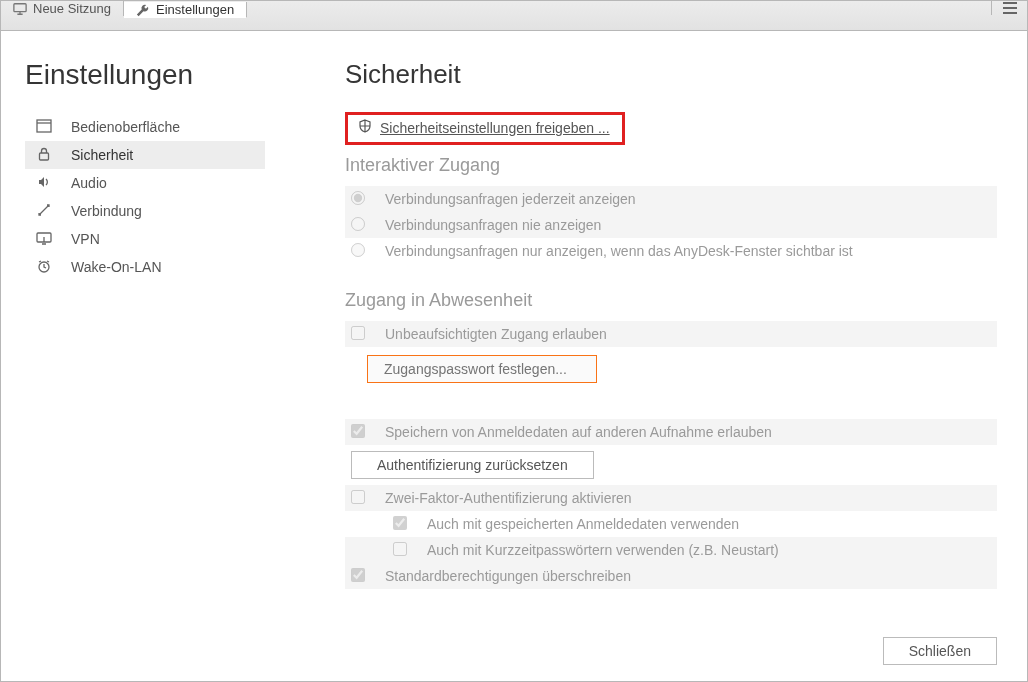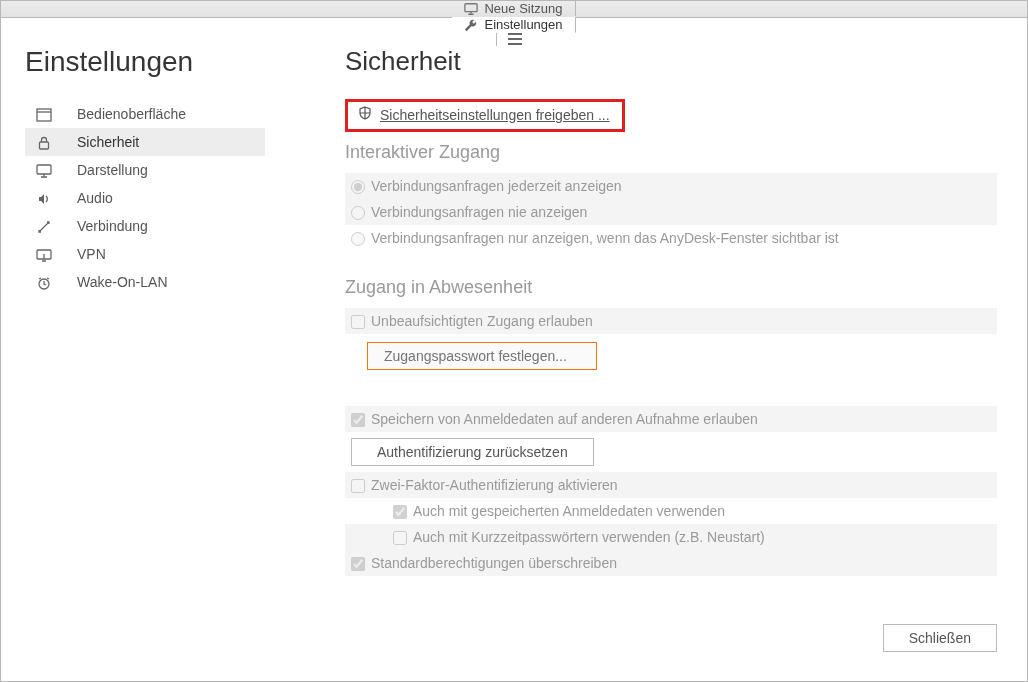--- a/index.html
+++ b/index.html
@@ -8,26 +8,25 @@
     font-size: 14px;
     color: #444;
     background: #fff;
     width: 1028px;
     height: 682px;
     overflow: hidden;
     border: 1px solid #b7b7b7;
   }
   
   .tabbar {
-    height: 17px;
+    height: 30px;
     background: linear-gradient(#ececec,#e2e2e2);
     border-bottom: 1px solid #b7b7b7;
     display: flex;
-    align-items: center;
-    flex-direction: column;
+    align-items: flex-start;
   }
   .tab {
     display: flex;
     align-items: center;
     gap: 6px;
     padding: 0 12px;
     border-right: 1px solid #b7b7b7;
     color: #555;
     font-size: 13px;
     cursor: pointer;
@@ -63,22 +62,22 @@
   }
   .settings-title {
     font-size: 28px;
     color: #353535;
     font-weight: 400;
     padding: 10px 0 22px 0;
   }
   .sidebar { width: 240px; }
   .side-item {
     display: flex;
-    align-items: flex-end;
-    gap: 24px;
+    align-items: flex-start;
+    gap: 18px;
     padding: 6px 10px;
     color: #555;
     cursor: pointer;
     font-size: 14px;
   }
   .side-item.active { background: #ededed; color: #333; }
   .side-icon { width: 18px; display:flex; justify-content:center; color:#555;}
   
   .right {
     flex: 1;
@@ -117,22 +116,22 @@
     margin-bottom: 10px;
   }
   .section-head {
     font-size: 18px;
     color: #9a9a9a;
     margin: 8px 0 10px 0;
     font-weight: 400;
   }
   .opt-row {
     display: flex;
-    align-items: flex-end;
-    gap: 6px;
+    align-items: flex-start;
+    gap: 20px;
     padding: 5px 6px;
     color: #888;
   }
   .opt-row.striped { background: #f4f4f4; }
   .opt-row.sub { padding-left: 48px; }
   .opt-row input[type=radio], .opt-row input[type=checkbox]{
     accent-color: #5a5a5a;
     width: 14px; height:14px;
   }
   .opt-row.disabled { color: #9a9a9a; }
@@ -216,29 +215,20 @@
       <div class="side-item active">
         <span class="side-icon">
           <svg width="14" height="14" viewBox="0 0 14 14" fill="none" stroke="#666" stroke-width="1.3">
               <rect x="2.5" y="6" width="9" height="7" rx="1"></rect>
               <path d="M4.5 6V4a2.5 2.5 0 0 1 5 0v2"></path>
             </svg>
         </span>
         <span>Sicherheit</span>
       </div>
 
-      <div class="side-item">
-        <span class="side-icon">
-          <svg width="16" height="14" viewBox="0 0 16 14" fill="none" stroke="#666" stroke-width="1.3">
-              <rect x="1" y="1" width="14" height="9" rx="1"></rect>
-              <path d="M5 13h6M8 10v3"></path>
-            </svg>
-        </span>
-        <span>Darstellung</span>
-      </div>
 
       <div class="side-item">
         <span class="side-icon">
           <svg width="14" height="14" viewBox="0 0 14 14" fill="#666">
               <path d="M2 5h2l3-3v10L4 9H2z"></path>
               <path d="M9 4a4 4 0 0 1 0 6" fill="none" stroke="#666" stroke-width="1.3"></path>
             </svg>
         </span>
         <span>Audio</span>
       </div>

